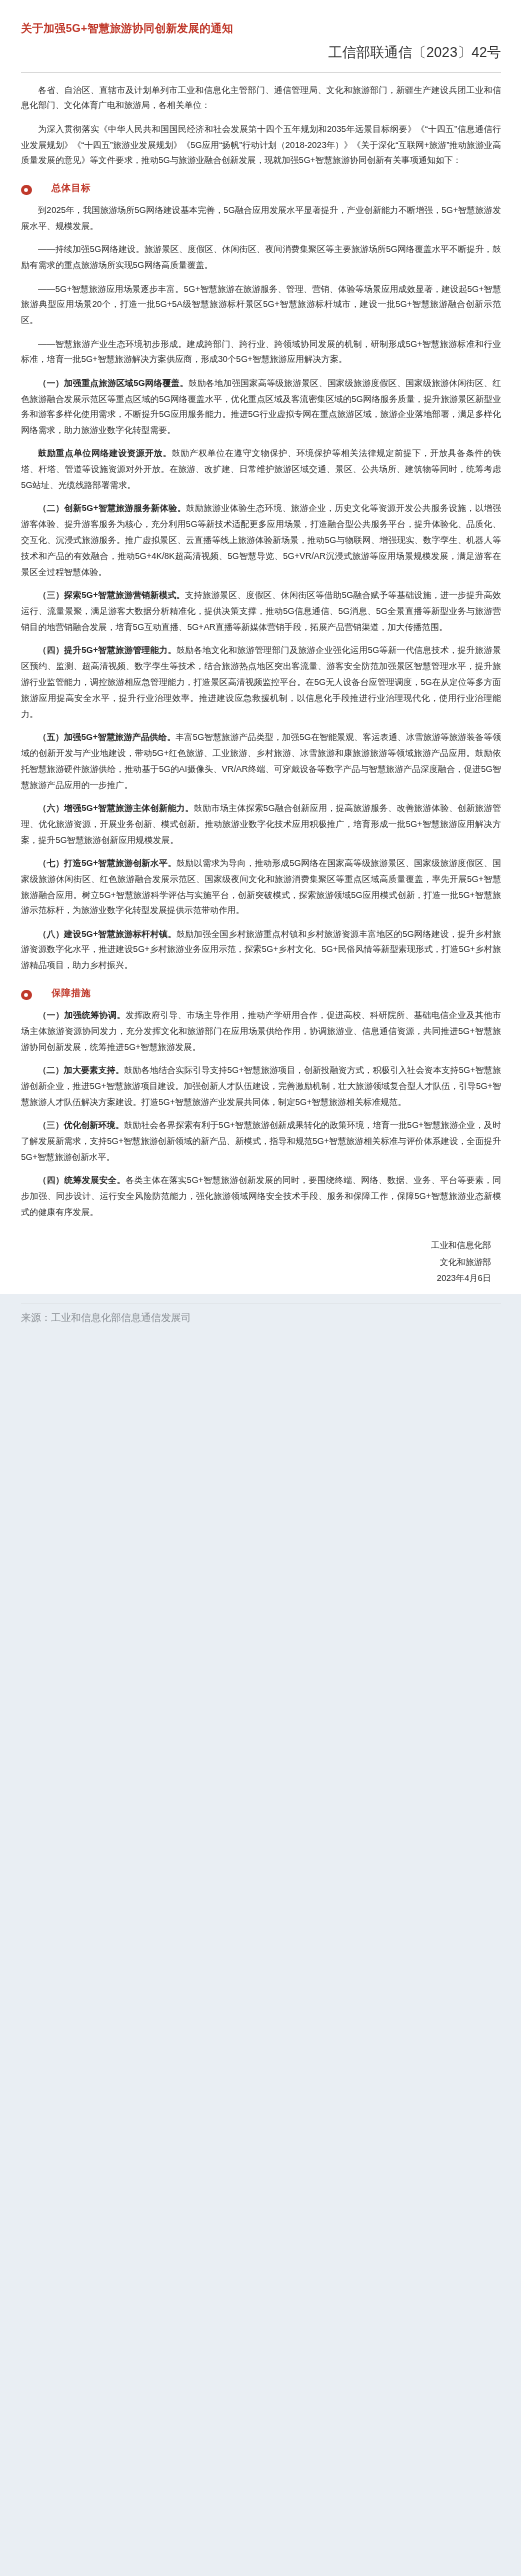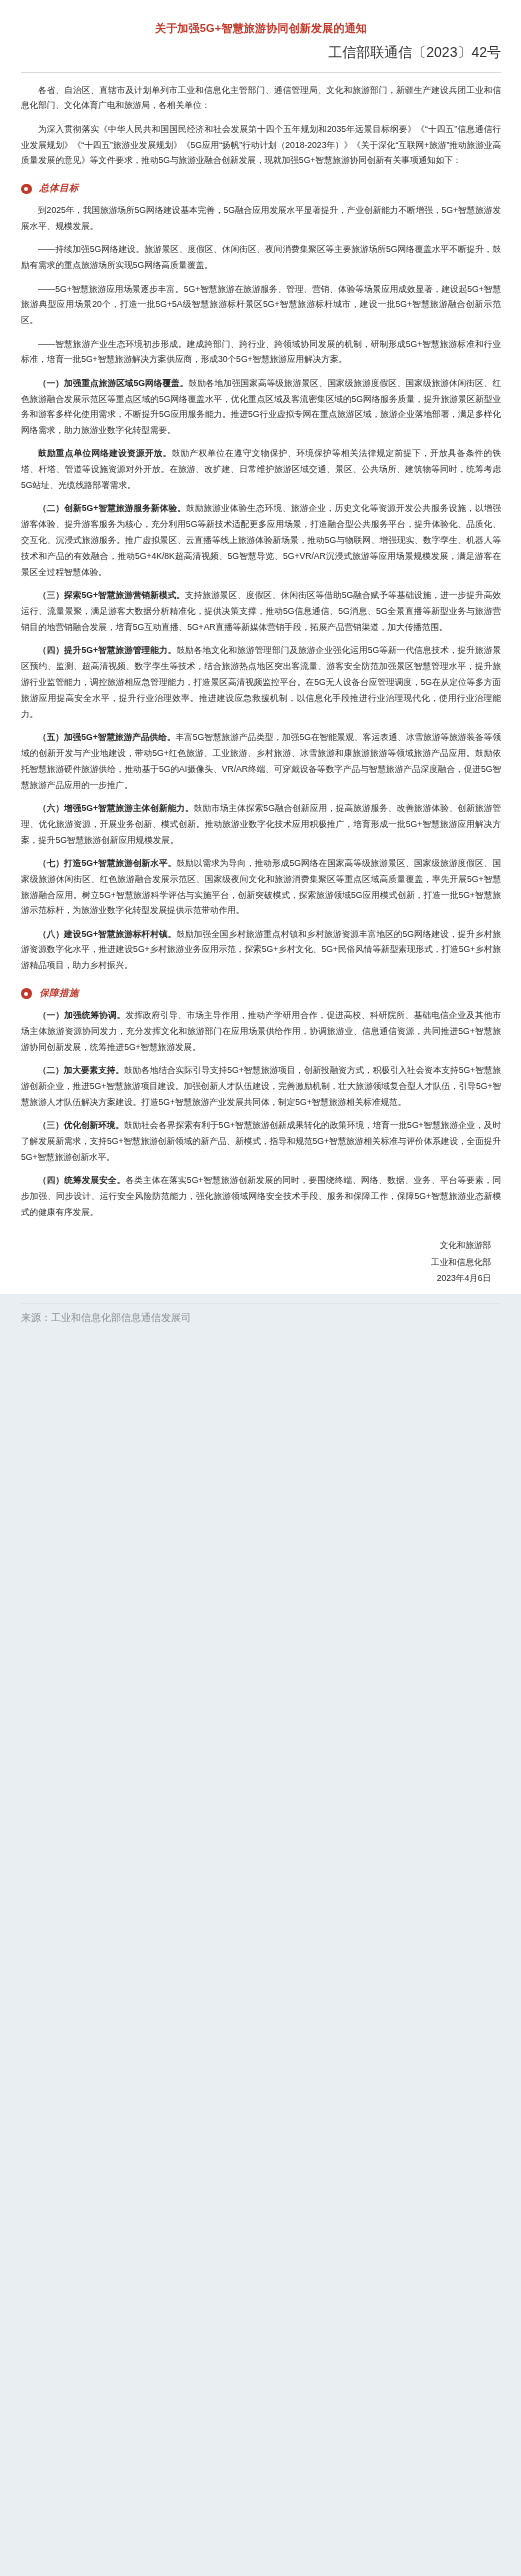--- a/index.html
+++ b/index.html
@@ -15,21 +15,20 @@
     background:#ffffff;
     padding:0 0 0 0;
   }
   .topbar{height:4.9px;background:#ffffff;}
   .doc{
     box-sizing:border-box;
     padding:11.4px 21px 8.1px 21px;
     background:#ffffff;
   }
   .title{
-    text-align:center;
     font-size:11px;
     font-weight:bold;
     color:#c0392b;
     line-height:1.5;
     letter-spacing:0.2px;
     margin:3.3px 0 8.1px 0;
   }
   .docnum{
     text-align:right;
     font-size:14px;
@@ -42,24 +41,23 @@
   p.body{
     font-size:8.6px;
     line-height:1.85;
     margin:0 0 7.3px 0;
     text-align:justify;
     color:#2b2b2b;
   }
   p.indent{text-indent:17px;}
   .sec-head{
     display:flex;
-    align-items:center;
-    gap:8px;
+    align-items:flex-end;
+    gap:20px;
     margin:13px 0 8.1px 0;
-    font-style:italic;
   }
   .sec-dot{
     width:10.6px;height:10.6px;border-radius:50%;
     background:#c0392b;
     display:inline-block;
     position:relative;
     flex:0 0 auto;
   }
   .sec-dot:after{
     content:"";
@@ -126,22 +124,22 @@
     <div class="sec-head">
       <span class="sec-dot"></span>
       <span class="sec-title">保障措施</span>
     </div>
     <p class="body indent"><b>（一）加强统筹协调。</b>发挥政府引导、市场主导作用，推动产学研用合作，促进高校、科研院所、基础电信企业及其他市场主体旅游资源协同发力，充分发挥文化和旅游部门在应用场景供给作用，协调旅游业、信息通信资源，共同推进5G+智慧旅游协同创新发展，统筹推进5G+智慧旅游发展。</p>
     <p class="body indent"><b>（二）加大要素支持。</b>鼓励各地结合实际引导支持5G+智慧旅游项目，创新投融资方式，积极引入社会资本支持5G+智慧旅游创新企业，推进5G+智慧旅游项目建设。加强创新人才队伍建设，完善激励机制，壮大旅游领域复合型人才队伍，引导5G+智慧旅游人才队伍解决方案建设。打造5G+智慧旅游产业发展共同体，制定5G+智慧旅游相关标准规范。</p>
     <p class="body indent"><b>（三）优化创新环境。</b>鼓励社会各界探索有利于5G+智慧旅游创新成果转化的政策环境，培育一批5G+智慧旅游企业，及时了解发展新需求，支持5G+智慧旅游创新领域的新产品、新模式，指导和规范5G+智慧旅游相关标准与评价体系建设，全面提升5G+智慧旅游创新水平。</p>
     <p class="body indent"><b>（四）统筹发展安全。</b>各类主体在落实5G+智慧旅游创新发展的同时，要围绕终端、网络、数据、业务、平台等要素，同步加强、同步设计、运行安全风险防范能力，强化旅游领域网络安全技术手段、服务和保障工作，保障5G+智慧旅游业态新模式的健康有序发展。</p>
 
     <div class="signoff">
+      <div>工业和信息化部</div>
       <div>文化和旅游部</div>
-      <div>工业和信息化部</div>
       <div>2023年4月6日</div>
     </div>
   </div>
 
   <div class="footer">
     <div class="hr-thin"></div>
     <span>来源：工业和信息化部信息通信发展司</span>
   </div>
 </div>
 

